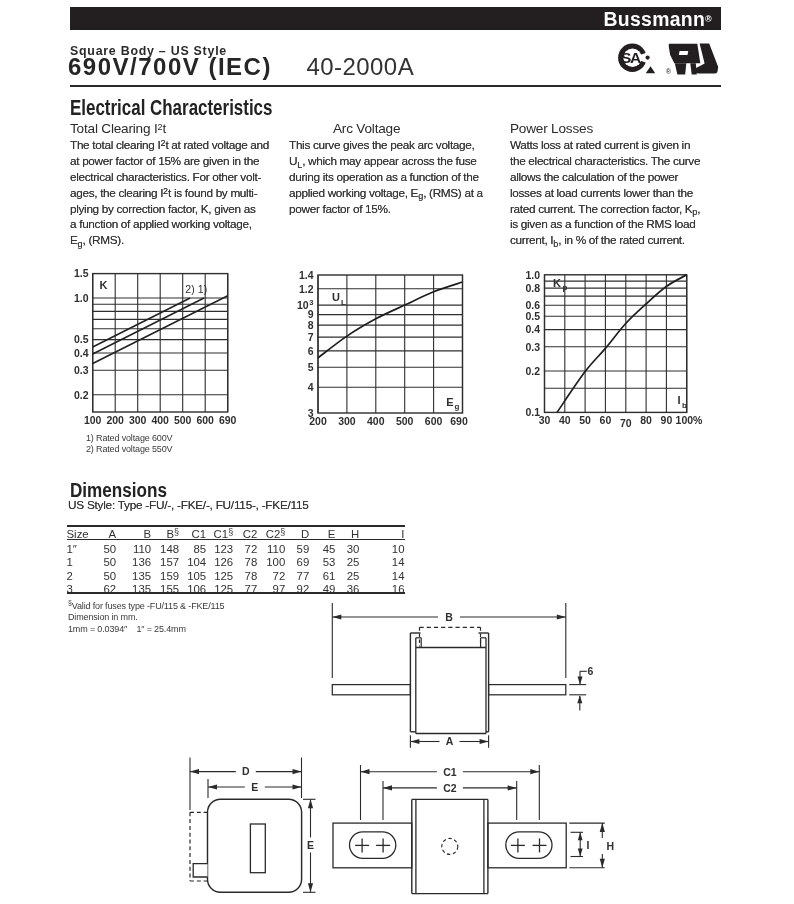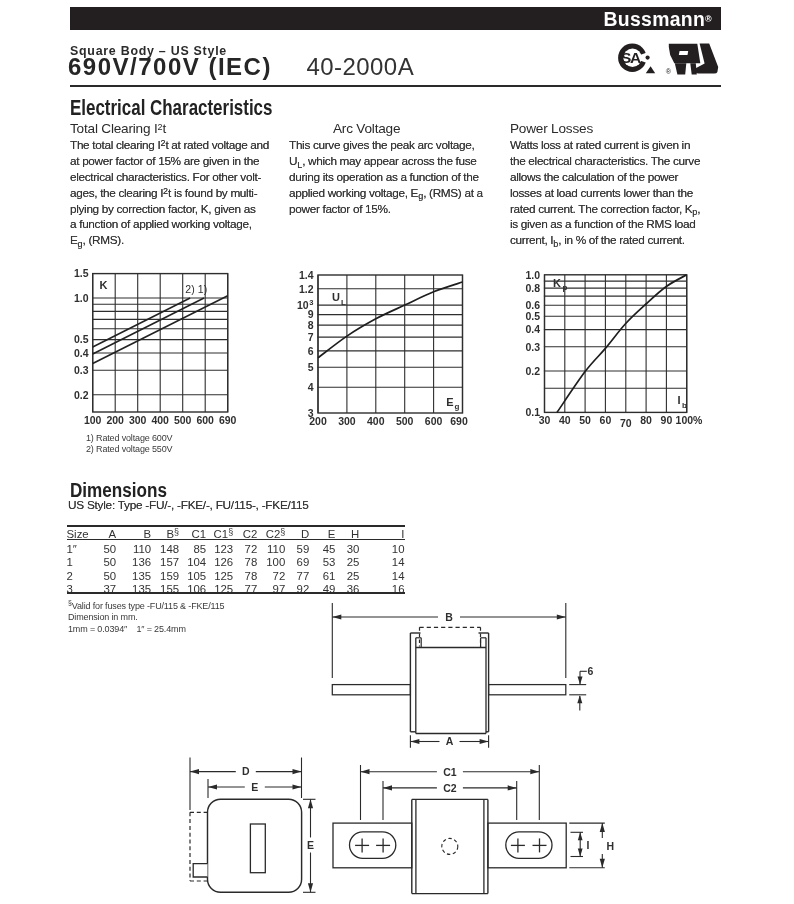--- a/index.html
+++ b/index.html
@@ -269,21 +269,21 @@
         <td>125</td>
         <td>78</td>
         <td>72</td>
         <td>77</td>
         <td>61</td>
         <td>25</td>
         <td>14</td>
       </tr>
     <tr>
         <td>3</td>
-        <td>37</td>
+        <td>62</td>
         <td>135</td>
         <td>155</td>
         <td>106</td>
         <td>125</td>
         <td>77</td>
         <td>97</td>
         <td>92</td>
         <td>49</td>
         <td>36</td>
         <td>16</td>

